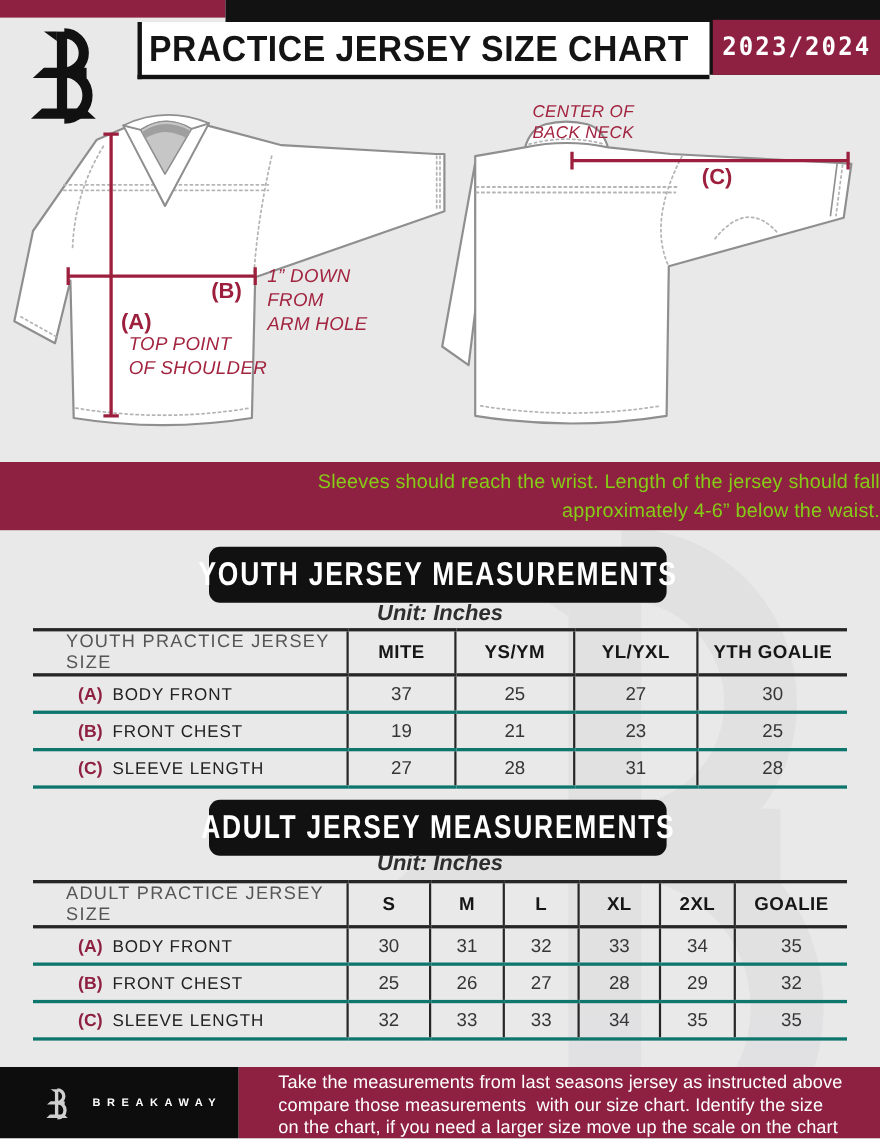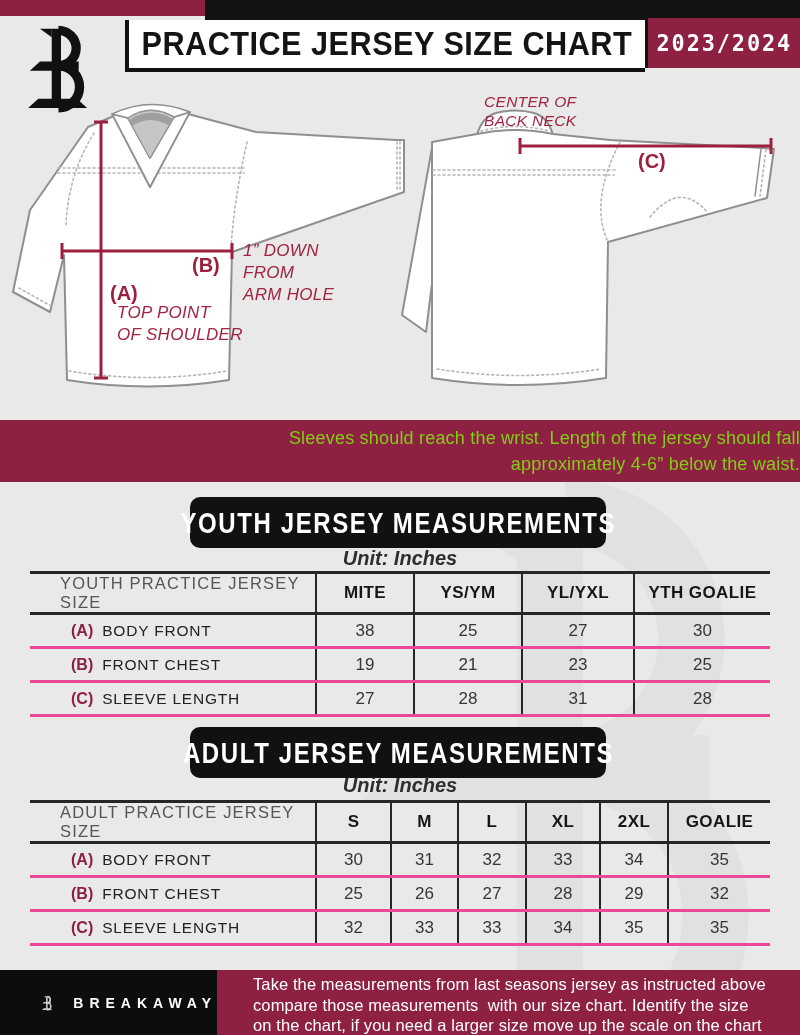--- a/index.html
+++ b/index.html
@@ -4,21 +4,21 @@
 <style>
   html,body{margin:0;padding:0;background:#cfcfd2;}
   .page{position:relative;width:800px;height:1035px;overflow:hidden;background:#e9e9ea;
         font-family:"Liberation Sans",sans-serif;}
   .layer{position:absolute;z-index:1;}
   
   .top-maroon-strip{left:0;top:0;width:205px;height:16px;background:#8e2142;}
   .top-black-bar{left:205px;top:0;width:595px;height:68px;background:#121212;}
   .title-box{left:125px;top:20px;width:516px;height:48px;background:#ffffff;
              border-left:4px solid #111;border-bottom:4px solid #111;
-             display:flex;align-items:center;justify-content:center;z-index:2;}
+             display:flex;align-items:center;justify-content:flex-end;z-index:2;}
   .title-box span{font-size:33px;font-weight:800;color:#141414;letter-spacing:.5px;
                   transform:scaleX(.93);white-space:nowrap;}
   .year-box{left:648px;top:18px;width:152px;height:50px;background:#8e2142;
             display:flex;align-items:center;justify-content:center;z-index:2;}
   .year-box span{font-family:"DejaVu Sans Mono",monospace;font-weight:700;font-size:23px;
                  color:#fff;letter-spacing:2px;transform:scaleX(.95);}
   .logo-header{left:28px;top:22px;}
   .logo-dark .lp{fill:#111;}  .logo-dark .lb{stroke:#111;}
   .logo-silver .lp{fill:#cfcfcf;} .logo-silver .lb{stroke:#cfcfcf;}
   .lb{fill:none;stroke-width:11;}
@@ -43,29 +43,29 @@
                    transform:scaleX(.8);white-space:nowrap;}
   .unit{width:800px;left:0;text-align:center;font-style:italic;font-weight:700;
         font-size:20px;color:#2e2e2e;}
   
   .size-table{border-collapse:collapse;table-layout:fixed;width:740px;background:transparent;}
   .size-table th,.size-table td{padding:0;text-align:center;vertical-align:middle;overflow:hidden;}
   .size-table thead th{border-top:3px solid #262626;border-bottom:3px solid #262626;height:30px;
                        font-weight:700;font-size:17px;color:#161616;letter-spacing:.4px;}
   .size-table thead th.col0{font-weight:400;color:#555;font-size:16.5px;letter-spacing:1.2px;
                             text-align:left;padding-left:30px;}
-  .size-table tbody td{border-bottom:3px solid #ec4899;height:31px;font-size:17px;color:#363636;}
+  .size-table tbody td{border-bottom:3px solid #0f766e;height:31px;font-size:17px;color:#363636;}
   .size-table td + td,.size-table th + th{border-left:2px solid #262626;}
   .size-table tbody td.col0{text-align:left;padding-left:41px;}
   .rkey{color:#8e2142;font-weight:800;font-size:16px;margin-right:9px;}
   .rlabel{font-size:15.5px;color:#222;letter-spacing:.8px;}
   
   .footer-black{left:0;top:970px;width:217px;height:65px;background:#0d0d0d;
                 display:flex;align-items:center;padding-left:42px;box-sizing:border-box;}
-  .brand-text{color:#fff;font-weight:700;font-size:14px;letter-spacing:6px;margin-left:20px;
+  .brand-text{color:#fff;font-weight:700;font-size:10px;letter-spacing:6px;margin-left:20px;
               white-space:nowrap;}
   .footer-maroon{left:217px;top:970px;width:583px;height:65px;background:#8e2142;
                  box-sizing:border-box;padding:4px 6px 0 11px;}
   .footer-maroon div{color:#fff;font-size:16.5px;line-height:20.5px;white-space:pre-wrap;
                      letter-spacing:.1px;margin-left:25px;}
 </style>
 </head>
 <body>
 
 <div class="page">
@@ -186,21 +186,21 @@
           <th>YS/YM</th>
           <th>YL/YXL</th>
           <th>YTH GOALIE</th>
         </tr>
       </thead>
       <tbody>
         <tr>
           <td class="col0">
             <span class="rkey">(A)</span><span class="rlabel">BODY FRONT</span>
           </td>
-          <td>38</td>
+          <td>37</td>
           <td>25</td>
           <td>27</td>
           <td>30</td>
         </tr>
         <tr>
           <td class="col0">
             <span class="rkey">(B)</span><span class="rlabel">FRONT CHEST</span>
           </td>
           <td>19</td>
           <td>21</td>

